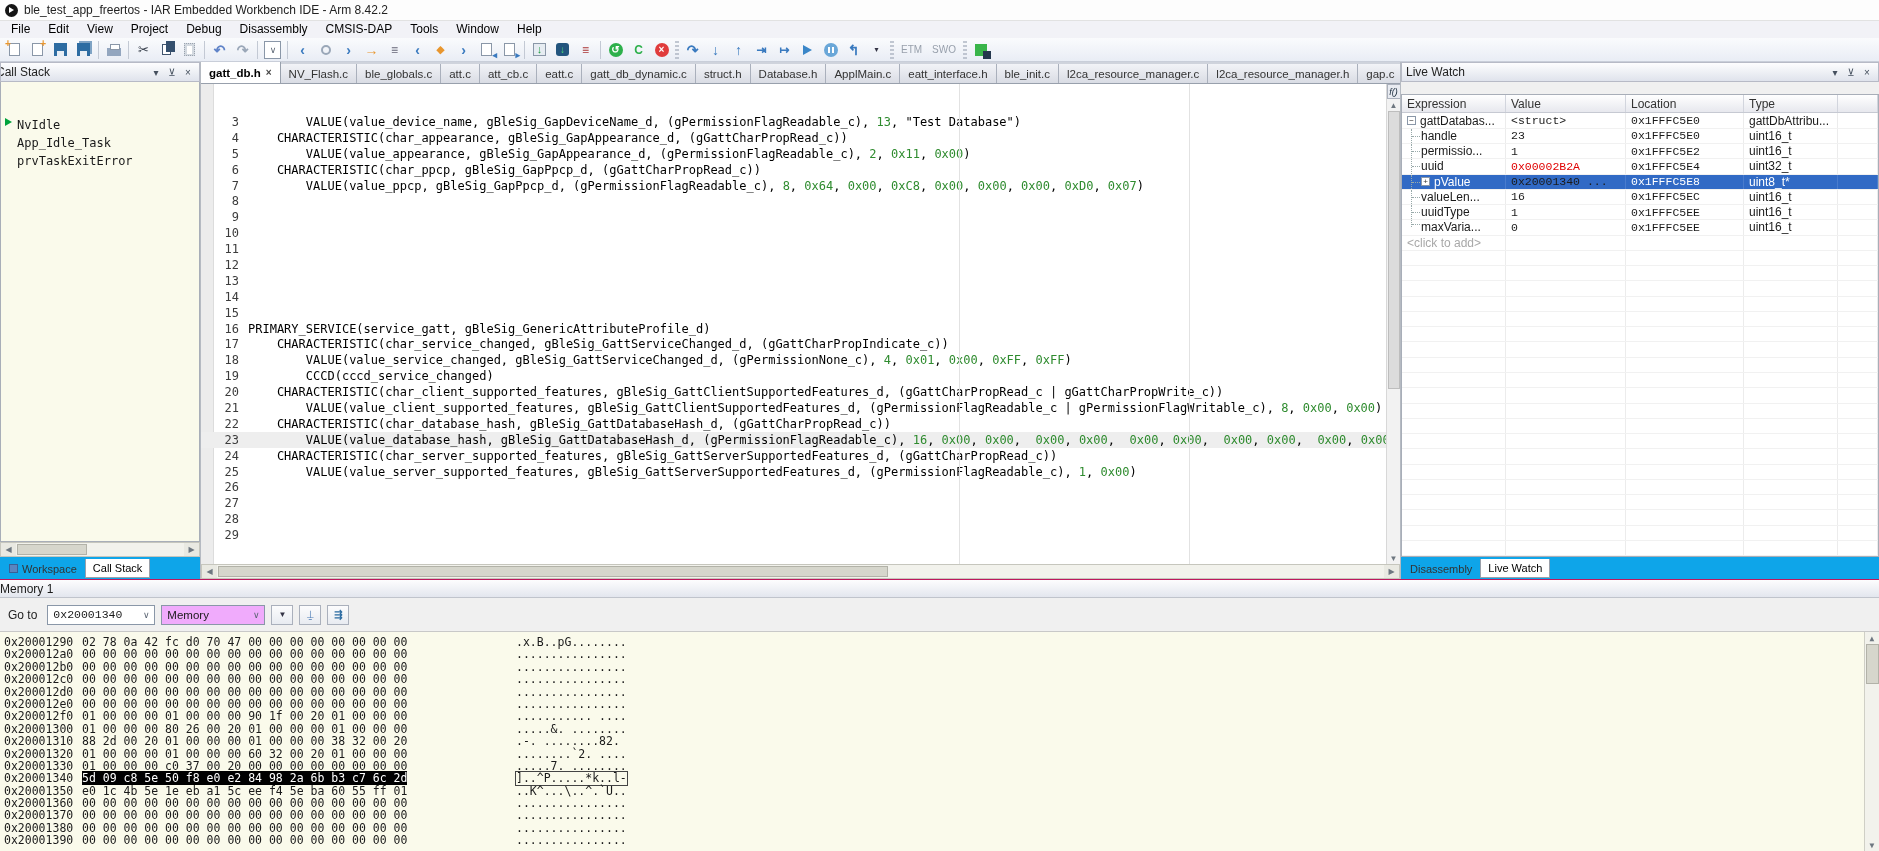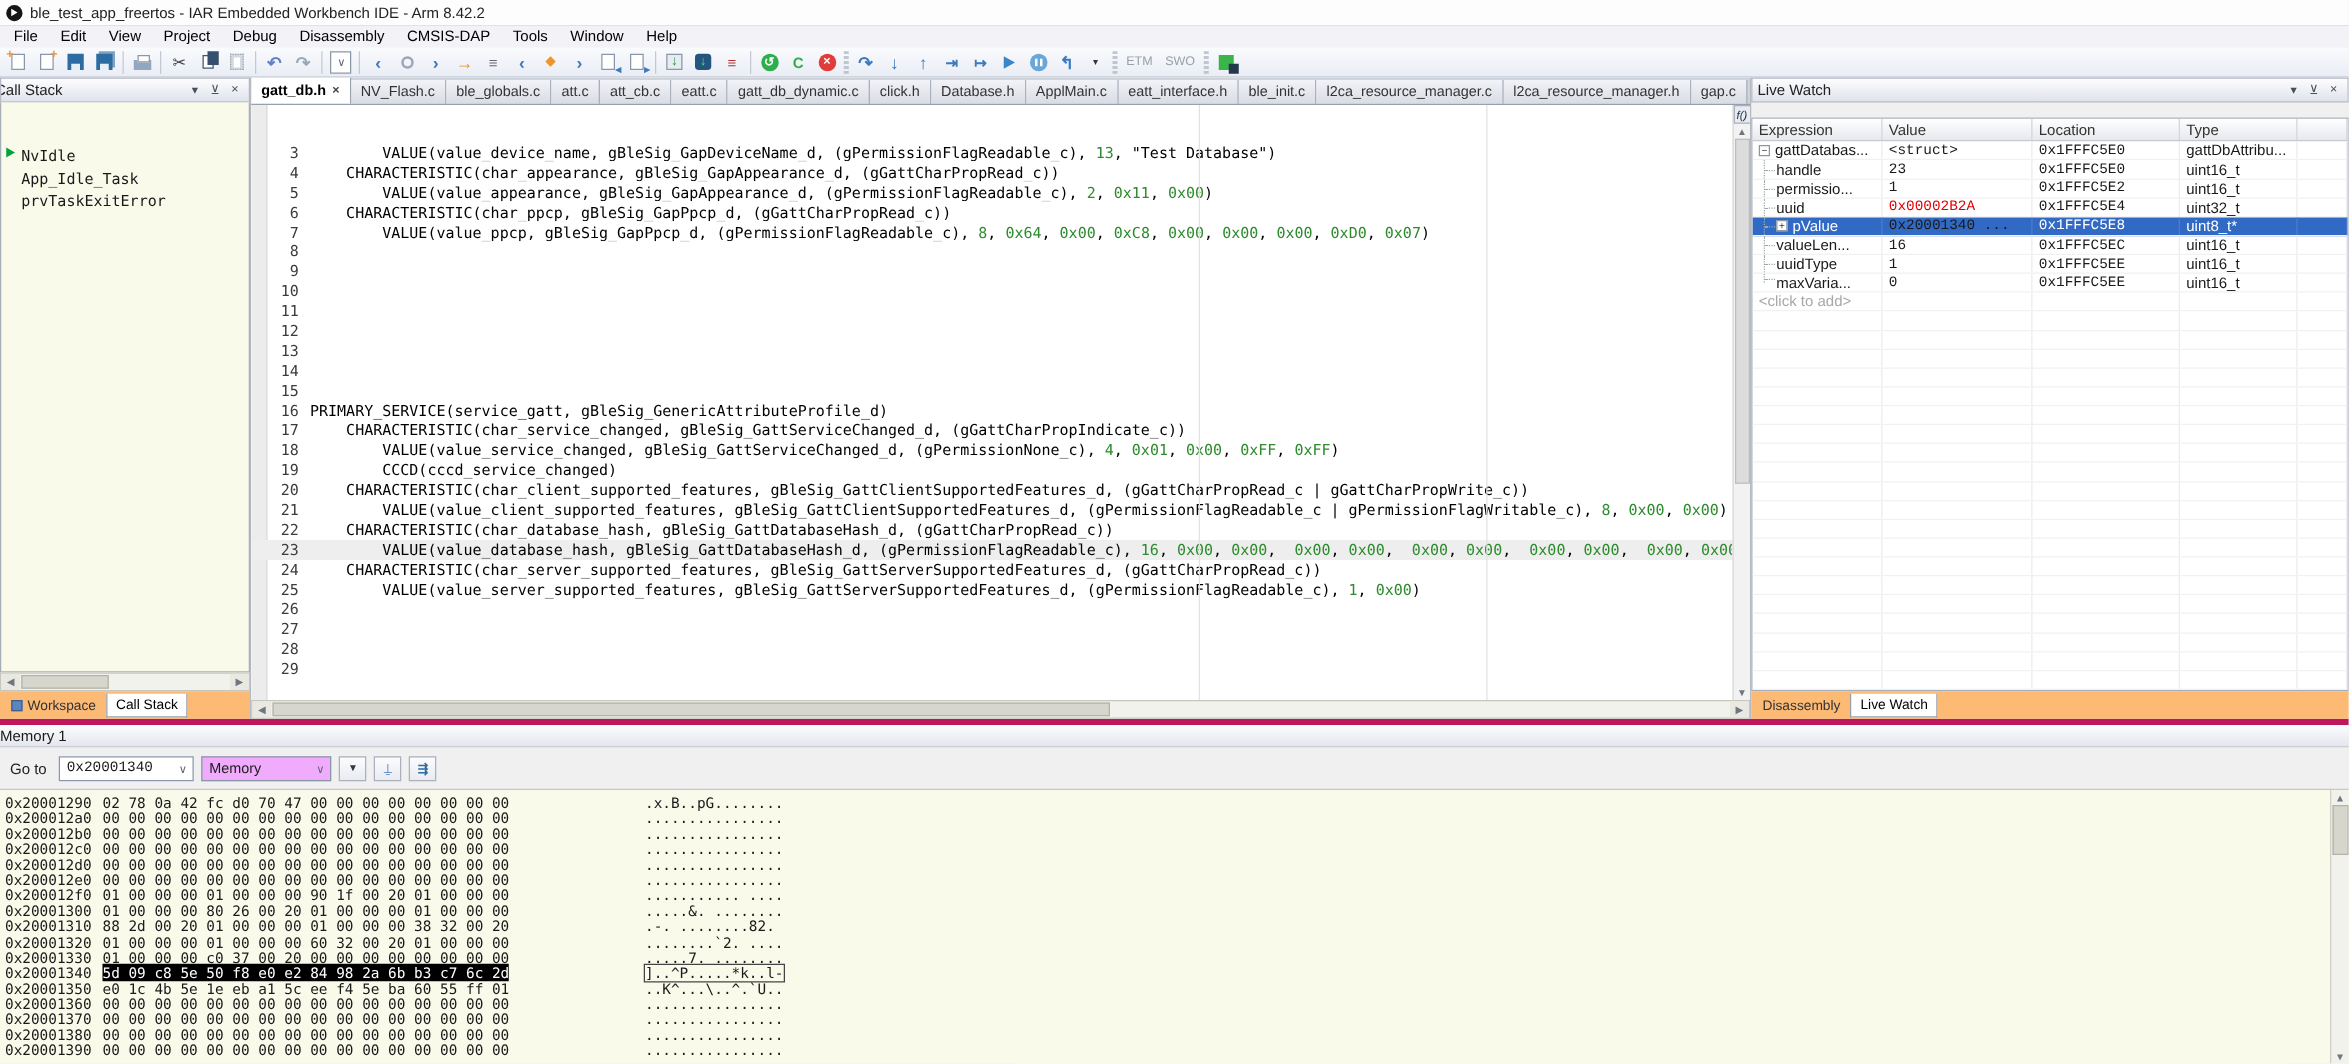--- a/index.html
+++ b/index.html
@@ -55,38 +55,38 @@
   .i-play { width:0; height:0; border-left:9px solid #3a86c8; border-top:5.5px solid transparent; border-bottom:5.5px solid transparent; }
   .i-pause { width:14px; height:14px; border-radius:50%; background:#6aa7d8; display:flex; align-items:center; justify-content:center; gap:2px; }
   .i-pause i { width:2px; height:6px; background:#fff; }
   .i-sqgreen { width:12px; height:12px; background:#39b54a; position:relative; }
   .i-sqgreen::after { content:""; position:absolute; right:-4px; bottom:-3px; width:8px; height:8px; background:#24384d; }
   .txtbtn { font-size:10px; color:#98a0ac; padding:2px 4px; margin:0 1px; }
   .blue { color:#3a7abf; } .gray { color:#9aa7b8; } .orange { color:#e8962e; } .green { color:#2db04b; }
   .bold { font-weight:bold; }
 
   
-  .main { height:518px; display:flex; background:#f0f0f0; border-bottom:5px solid #be185d; }
+  .main { height:518px; display:flex; background:#f0f0f0; border-bottom:1px solid #be185d; }
   .ptitle { height:20px; background:linear-gradient(#fdfdfe,#dfe3ec); border:1px solid #b7bac6;
     display:flex; align-items:center; padding:0 4px; overflow:hidden; white-space:nowrap; }
   .ptitle .lbl { flex:1; color:#222; }
   .pbtns { display:flex; gap:2px; color:#45505e; font-size:10px; }
   .pbtn { width:14px; text-align:center; }
 
   
   .leftcol { width:201px; display:flex; flex-direction:column; border-right:1px solid #b5bac2; }
   .cs-content { flex:1; background:#fafaeb; border:1px solid #a8aeb8; border-top:none; overflow:hidden;
     font-family:"DejaVu Sans Mono", monospace; font-size:12px; padding-top:36px; }
   .cs-item { height:18px; display:flex; align-items:flex-start; padding-left:4px; white-space:nowrap; }
   .cs-arrow { width:12px; display:inline-flex; }
   .cs-arrow i { width:0; height:0; border-left:7px solid #00a33c; border-top:4px solid transparent; border-bottom:4px solid transparent; }
   .hscroll { height:15px; background:#f2f2ec; border:1px solid #c6c6bd; display:flex; align-items:center; }
   .hs-arrow { width:15px; height:13px; display:flex; align-items:center; justify-content:center; font-size:8px; color:#6e7780; background:#e9e9e2; }
   .hs-thumb { height:11px; background:#d6d6cc; border:1px solid #b2b2a8; margin:0 1px; }
-  .tabstrip { height:22px; background:#fdba74; display:flex; align-items:flex-start; padding:2px 2px 0 2px; gap:1px; }
+  .tabstrip { height:22px; background:#0ea5e9; display:flex; align-items:flex-start; padding:2px 2px 0 2px; gap:1px; }
   .btab { height:19px; display:flex; align-items:center; padding:0 7px; color:#333; font-size:11px; gap:4px; }
   .btab.active { background:#fff; border:1px solid #9aa0aa; border-top:none; color:#000; }
   .wsico { width:9px; height:9px; background:#5a85c0; border:1px solid #3a5f95; }
 
   
   .editcol { flex:1; display:flex; flex-direction:column; min-width:0; }
   .etabs { height:22px; background:#cfd3dc; display:flex; align-items:flex-end; overflow:hidden; border-bottom:1px solid #98a0ac; }
   .etab { height:19px; padding:0 8px; display:flex; align-items:center; gap:5px; font-size:11.5px; color:#333;
     background:linear-gradient(#f2f3f7,#d9dce4); border-right:1px solid #aab0bc; white-space:nowrap; }
   .etab.active { background:#fff; height:21px; font-weight:bold; color:#000; border-right:1px solid #98a0ac; }
@@ -398,21 +398,21 @@
           <span class="etab">
             <span>att_cb.c</span>
           </span>
           <span class="etab">
             <span>eatt.c</span>
           </span>
           <span class="etab">
             <span>gatt_db_dynamic.c</span>
           </span>
           <span class="etab">
-            <span>click.h</span>
+            <span>struct.h</span>
           </span>
           <span class="etab">
             <span>Database.h</span>
           </span>
           <span class="etab">
             <span>ApplMain.c</span>
           </span>
           <span class="etab">
             <span>eatt_interface.h</span>
           </span>

